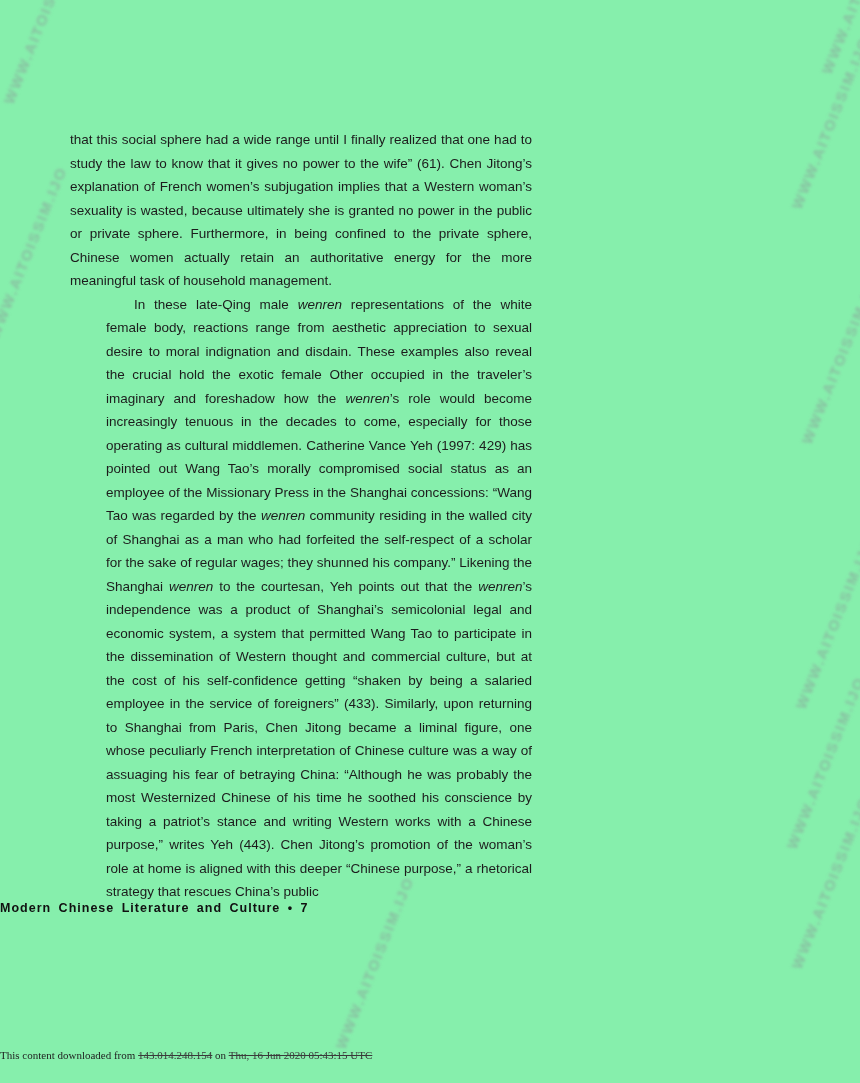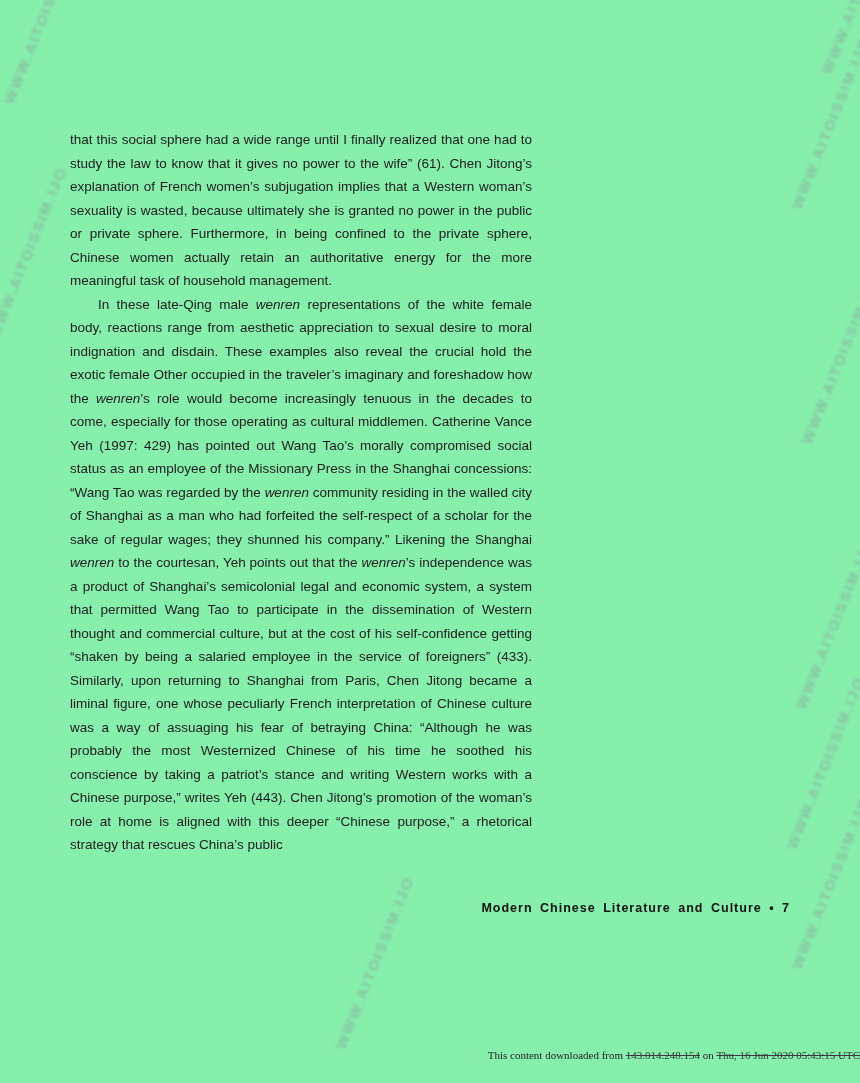--- a/index.html
+++ b/index.html
@@ -31,42 +31,41 @@
     position: absolute;
     left: 70px;
     top: 128px;
     width: 462px;
     font-size: 13.5px;
     line-height: 23.5px;
     color: #1c1c1c;
     text-align: justify;
   }
   .para { margin: 0; }
-  .para.indent { text-indent: 28px; }
+  .para.indent { text-indent: 28px; margin-left: 36px; }
   .para i { font-style: italic; }
 
   .footer {
     position: absolute;
     left: 0;
     right: 70px;
     top: 901px;
-    text-align: right;
     font-weight: bold;
     font-size: 12.5px;
     letter-spacing: 1px;
     word-spacing: 3px;
     color: #101010;
   }
 
   .notice {
     position: absolute;
     left: 0;
     width: 100%;
     top: 1048px;
-    text-align: right;
+    text-align: left;
     font-family: "Liberation Serif", serif;
     font-size: 11px;
     line-height: 14px;
     color: #1e1e1e;
   }
   .redacted {
     text-decoration: line-through;
     filter: blur(0.6px);
     color: #3a3a3a;
   }

